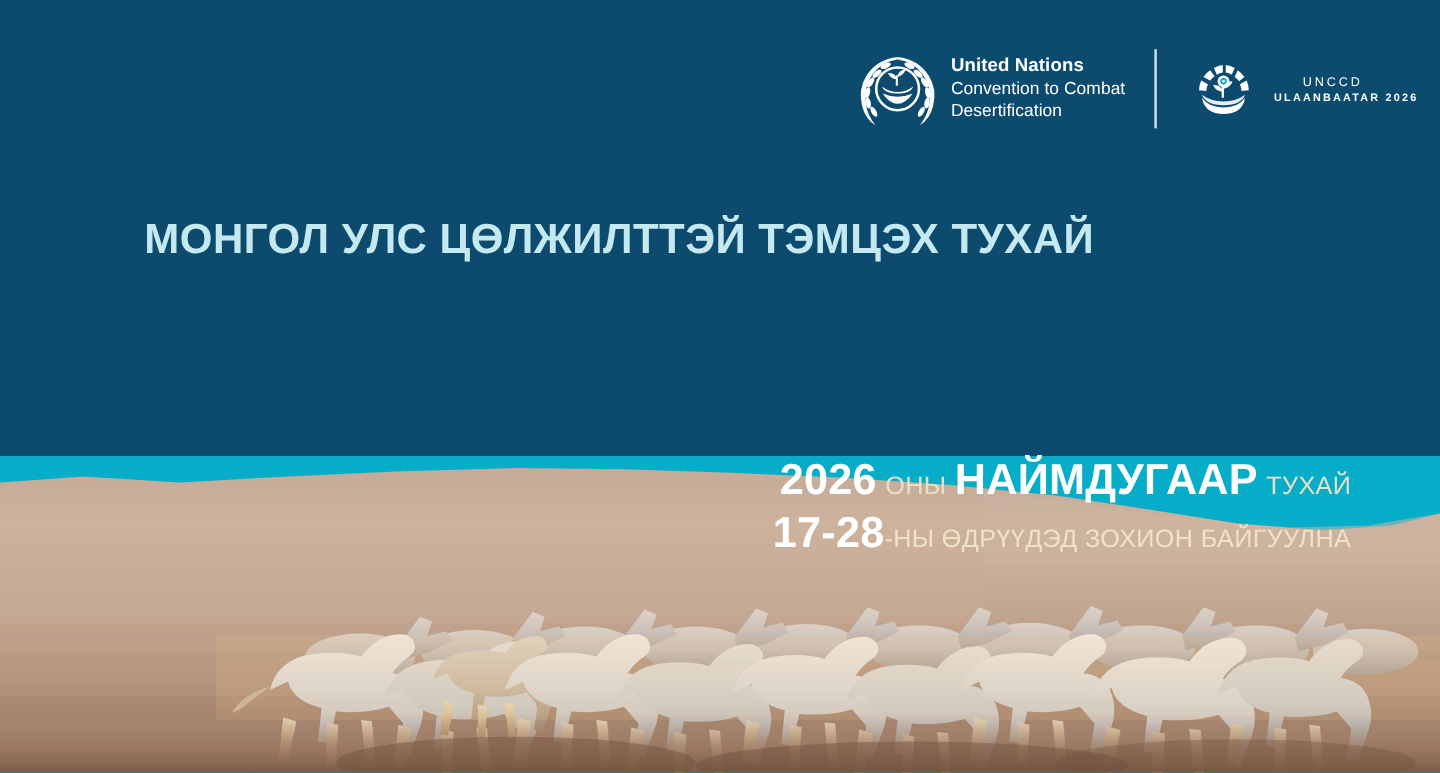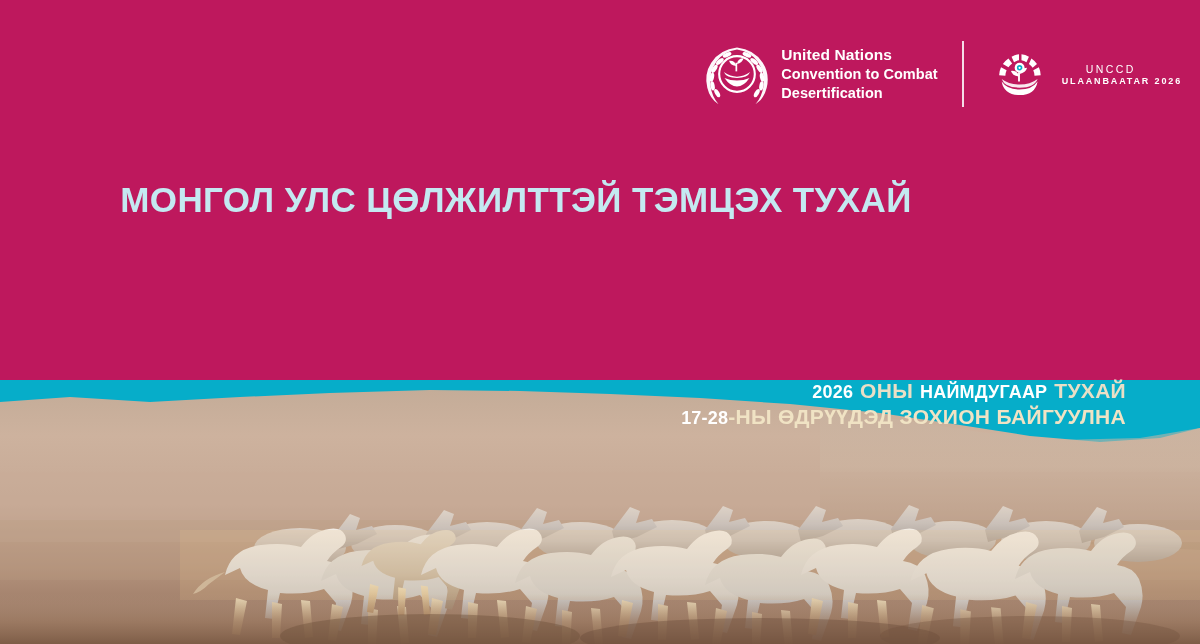--- a/index.html
+++ b/index.html
@@ -4,21 +4,21 @@
 <style>
   * { margin:0; padding:0; box-sizing:border-box; }
   html, body {
     width:1200px; height:644px; overflow:hidden;
     background:#06adc9;
     font-family:"Liberation Sans", sans-serif;
   }
   #poster {
     position:relative;
     width:1200px; height:644px;
-    background:#be185d;
+    background:#0c4a6e;
     overflow:hidden;
   }
 
   
   .photo {
     position:absolute;
     left:0; top:380px;
     width:1200px; height:264px;
     overflow:hidden;
   }
@@ -29,21 +29,21 @@
     position:absolute;
     top:36px; right:18px;
     display:flex; align-items:center;
     height:76px;
   }
   .un-block { display:flex; align-items:center; }
   .un-emblem { width:66px; height:66px; flex:0 0 66px; }
   .un-emblem svg { display:block; width:66px; height:66px; }
   .un-words { margin-left:11px; color:#ffffff; line-height:1.32; }
   .un-words .l1 { font-size:15.5px; font-weight:bold; letter-spacing:.1px; }
-  .un-words .l2, .un-words .l3 { font-size:14.5px; font-weight:700; letter-spacing:.05px; }
+  .un-words .l2, .un-words .l3 { font-size:14.5px; font-weight:400; letter-spacing:.05px; }
 
   .divider {
     width:2px; height:66px;
     background:rgba(255,255,255,.85);
     margin:0 24px;
     flex:0 0 2px;
   }
 
   .cop-block { display:flex; align-items:center; }
   .cop-emblem { width:62px; height:62px; flex:0 0 62px; }
@@ -78,25 +78,25 @@
   
   .dates {
     position:absolute;
     right:74px; top:378px;
     text-align:right;
     line-height:1.22;
     white-space:nowrap;
   }
   .dates .row { font-size:0; }
   .dates .big {
-    font-size:18px; font-weight:bold; color:#ffffff;
+    font-size:36px; font-weight:bold; color:#ffffff;
     letter-spacing:.2px;
   }
   .dates .sm {
-    font-size:21px; font-weight:bold; color:#e9dfc6;
+    font-size:21px; font-weight:normal; color:#e9dfc6;
     letter-spacing:.3px;
   }
   .dates .row.r2 .sm { color:#f0e3c4; }
   .sp { display:inline-block; width:7px; height:1px; font-size:0; }
 </style>
 </head>
 <body>
 
 <div id="poster">
 

